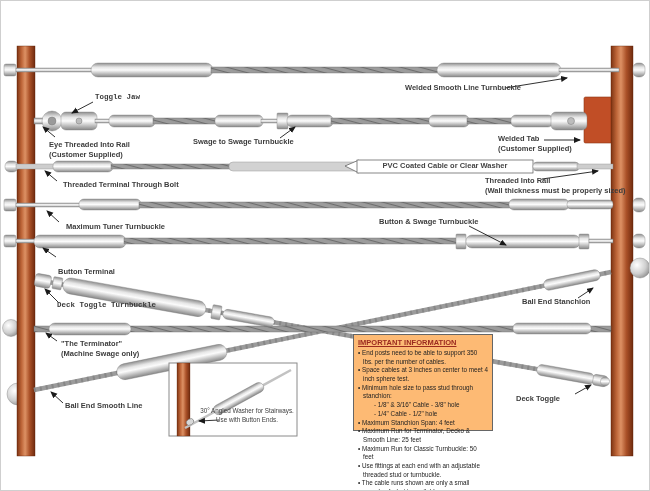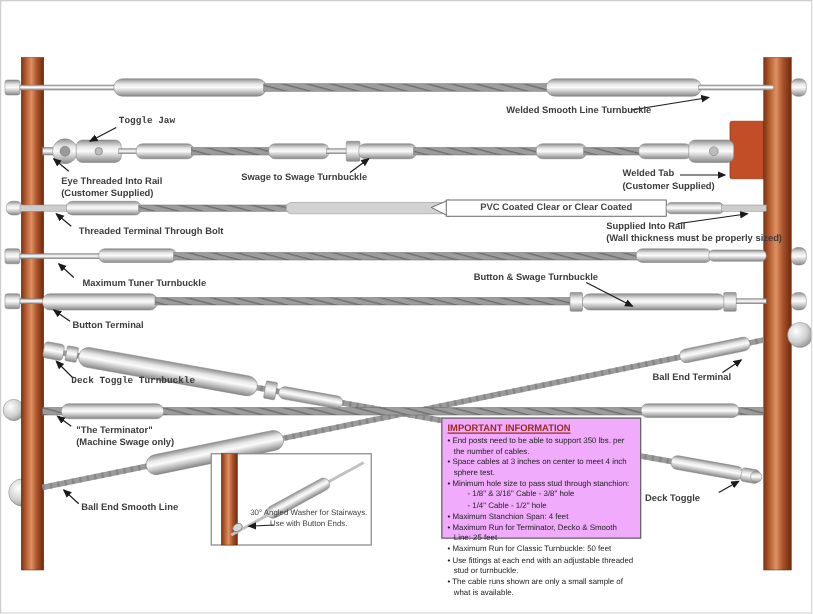--- a/index.html
+++ b/index.html
@@ -1,21 +1,21 @@
 <!DOCTYPE html>
 <html><head>
 <meta charset="utf-8">
 <style>
   html,body{margin:0;padding:0;background:#fff;}
   .canvas{position:relative;width:650px;height:491px;background:#fff;border:1px solid #cfcfcf;box-sizing:border-box;overflow:hidden;font-family:"Liberation Sans",sans-serif;}
   .art{position:absolute;left:0;top:0;}
   .lbl{position:absolute;font:600 7.5px/1.3 "Liberation Sans",sans-serif;color:#3c3c3c;white-space:pre-line;pointer-events:none;}
   .tag-text{position:absolute;left:356px;top:160px;width:176px;text-align:center;font:700 7.5px/1.2 "Liberation Sans",sans-serif;color:#444;}
   .inset-caption{position:absolute;left:196px;top:405px;width:100px;text-align:center;font:400 6.3px/1.5 "Liberation Sans",sans-serif;color:#3c3c3c;white-space:pre-line;}
-  .info-box{position:absolute;left:352px;top:333px;width:160px;height:97px;background:#f0abfc;border:1px solid #666;box-sizing:border-box;padding:3px 4px;}
+  .info-box{position:absolute;left:352px;top:333px;width:140px;height:97px;background:#fdba74;border:1px solid #666;box-sizing:border-box;padding:3px 4px;}
   .info-title{font:700 7.5px/1.2 "Liberation Sans",sans-serif;color:#9b2b20;text-decoration:underline;margin:0 0 2px 0;}
   .info-list{list-style:none;margin:0;padding:0;}
   .info-list li{font:400 6.3px/1.38 "Liberation Sans",sans-serif;color:#222;text-indent:-5px;padding-left:5px;}
   .info-list li.sub{padding-left:16px;text-indent:0;}
 </style>
 </head>
 <body>
 
 <div class="canvas">
 
@@ -190,33 +190,33 @@
   </svg>
 
   <div class="lbl" style="left:94px;top:92px;font-family:Liberation Mono, monospace;">Toggle Jaw</div>
   <div class="lbl" style="left:48px;top:139px;">Eye Threaded Into Rail
 (Customer Supplied)</div>
   <div class="lbl" style="left:192px;top:136px;">Swage to Swage Turnbuckle</div>
   <div class="lbl" style="left:404px;top:82px;">Welded Smooth Line Turnbuckle</div>
   <div class="lbl" style="left:497px;top:133px;">Welded Tab
 (Customer Supplied)</div>
   <div class="lbl" style="left:62px;top:179px;">Threaded Terminal Through Bolt</div>
-  <div class="lbl" style="left:484px;top:175px;">Supplied Into Rail
+  <div class="lbl" style="left:484px;top:175px;">Threaded Into Rail
 (Wall thickness must be properly sized)</div>
   <div class="lbl" style="left:65px;top:221px;">Maximum Tuner Turnbuckle</div>
   <div class="lbl" style="left:378px;top:216px;">Button &amp; Swage Turnbuckle</div>
-  <div class="lbl" style="left:57px;top:254px;">Button Terminal</div>
+  <div class="lbl" style="left:57px;top:266px;">Button Terminal</div>
   <div class="lbl" style="left:56px;top:300px;font-family:Liberation Mono, monospace;">Deck Toggle Turnbuckle</div>
   <div class="lbl" style="left:60px;top:338px;">"The Terminator"
 (Machine Swage only)</div>
   <div class="lbl" style="left:64px;top:400px;">Ball End Smooth Line</div>
-  <div class="lbl" style="left:521px;top:296px;">Ball End Terminal</div>
+  <div class="lbl" style="left:521px;top:296px;">Ball End Stanchion</div>
   <div class="lbl" style="left:515px;top:393px;">Deck Toggle</div>
 
-  <div class="tag-text">PVC Coated Clear or Clear Coated</div>
+  <div class="tag-text">PVC Coated Cable or Clear Washer</div>
 
   <div class="inset-caption">30° Angled Washer for Stairways.
 Use with Button Ends.</div>
 
   <div class="info-box">
     <div class="info-title">IMPORTANT INFORMATION</div>
     <ul class="info-list">
       <li>• End posts need to be able to support 350 lbs. per the number of cables.</li>
       <li>• Space cables at 3 inches on center to meet 4 inch sphere test.</li>
       <li>• Minimum hole size to pass stud through stanchion:</li>

